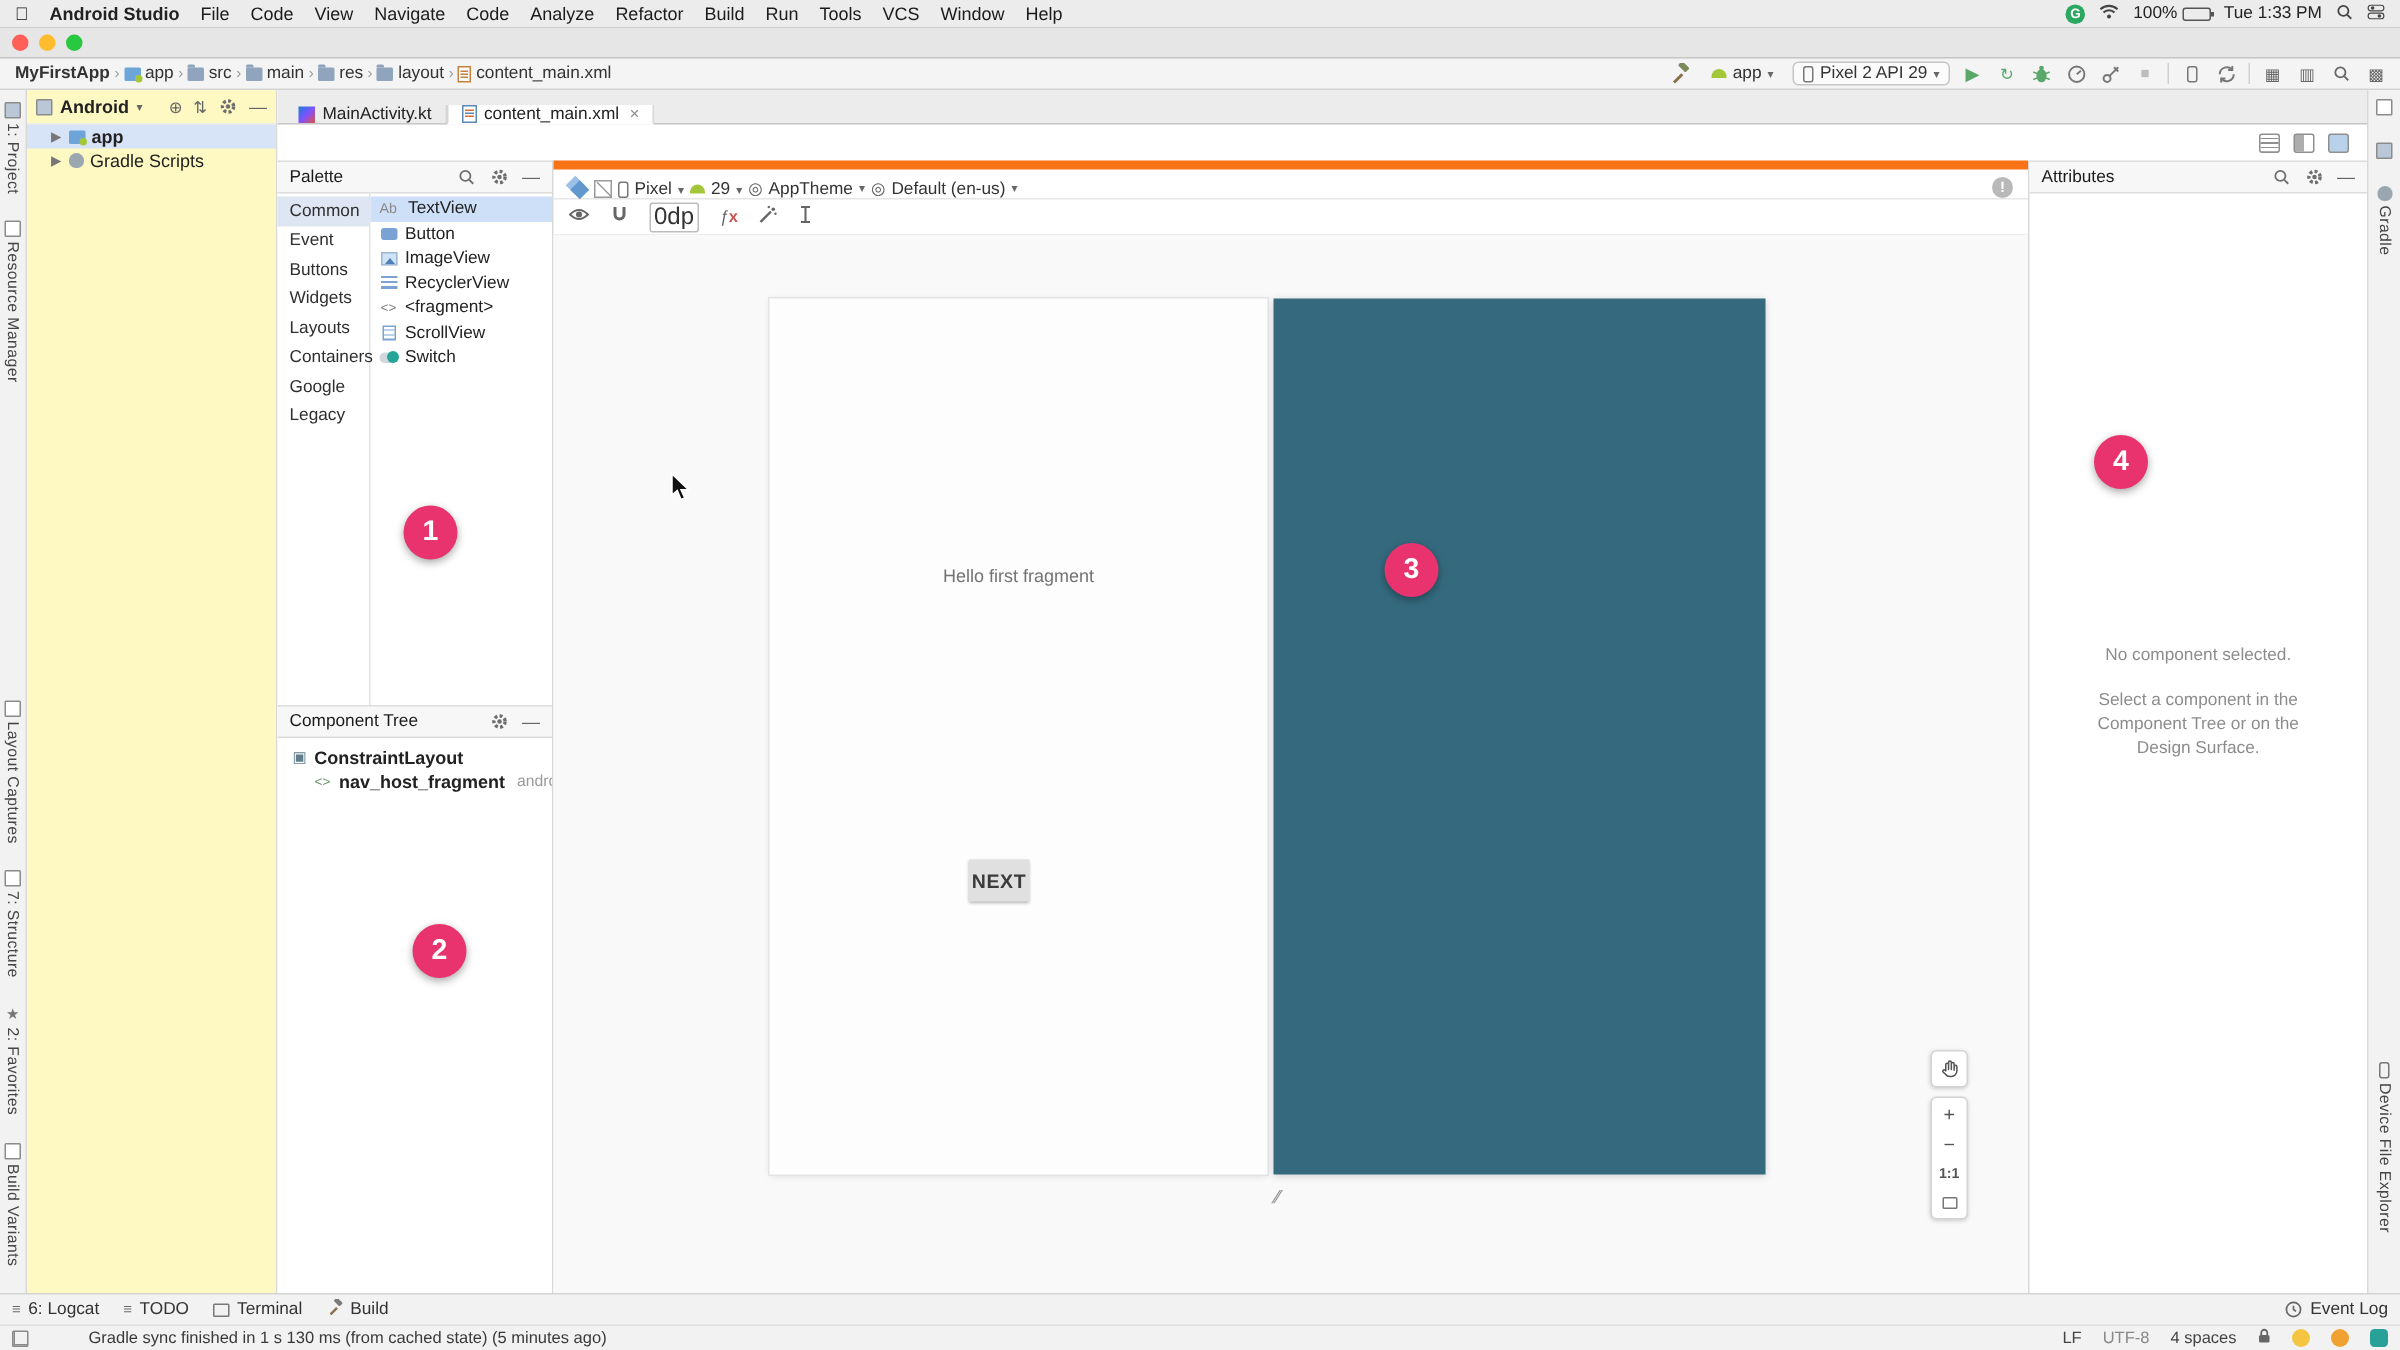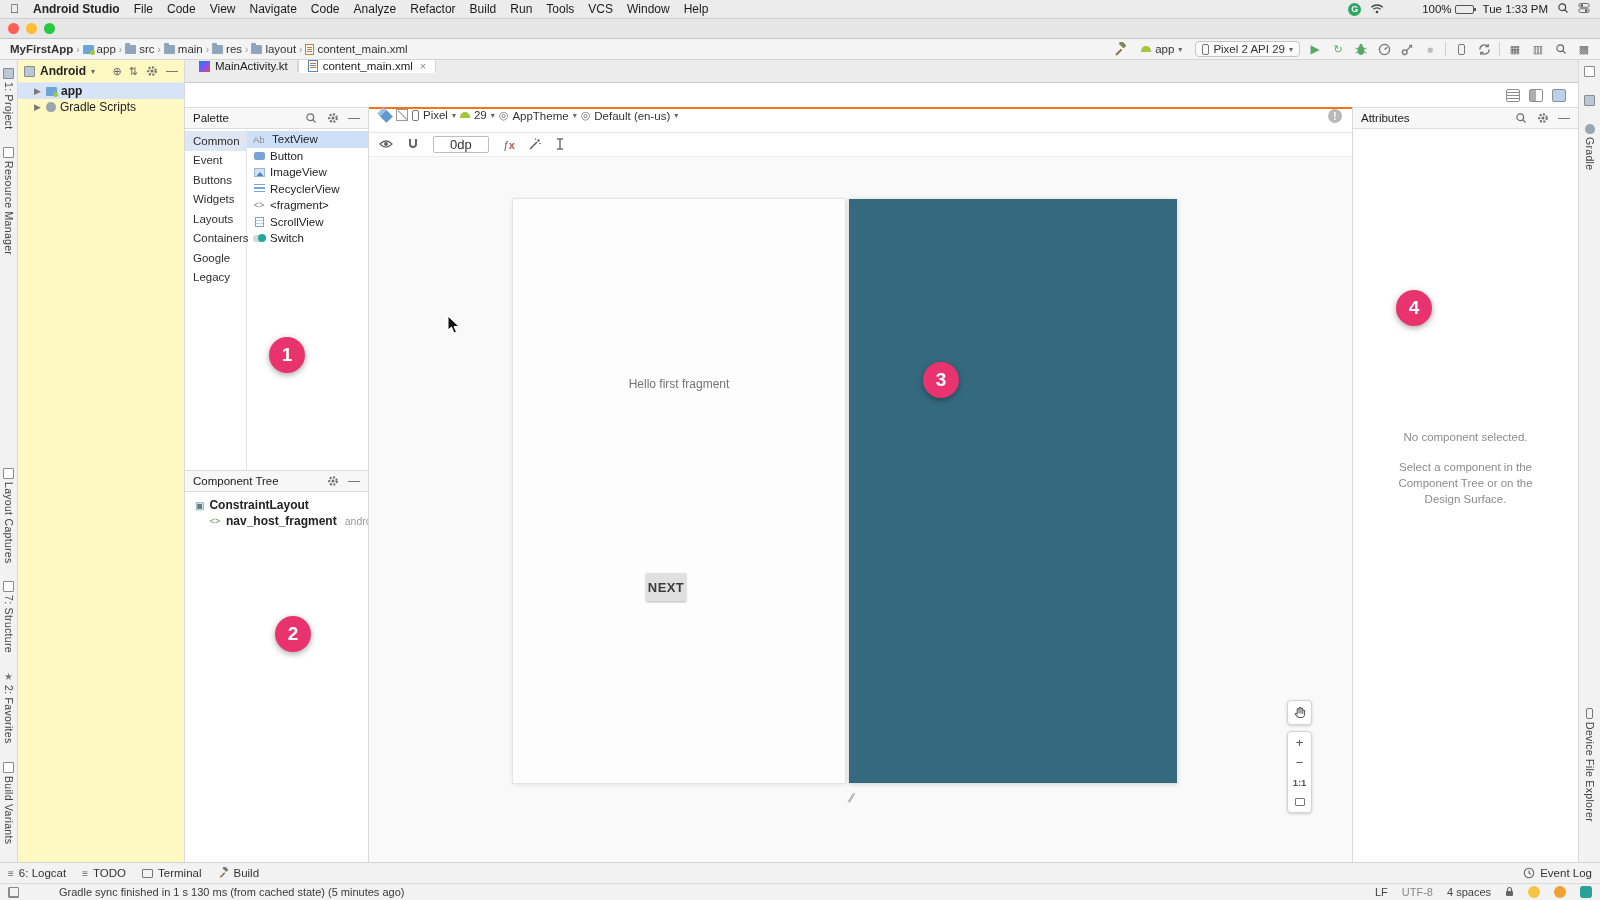--- a/index.html
+++ b/index.html
@@ -8,21 +8,21 @@
   #screen{position:relative;width:1600px;height:900px;display:flex;flex-direction:column;background:#fff;}
 
   
   .menubar{height:19px;background:#ececec;border-bottom:1px solid #cfcfcf;display:flex;align-items:center;padding:0 10px;font-size:12px;gap:14px;}
   .menubar .apple{font-size:12px;color:#111;}
   .menubar .appname{font-weight:bold;}
   .menubar .mitem{color:#1b1b1b;}
   .menubar .sp{flex:1;}
   .menubar .right{display:flex;align-items:center;gap:9px;font-size:11.5px;}
   .gicon{width:13px;height:13px;border-radius:50%;background:#2aa760;color:#fff;font-size:9px;font-weight:bold;display:flex;align-items:center;justify-content:center;}
-  .batt{display:flex;align-items:center;gap:3px;margin-left:29px;}
+  .batt{display:flex;align-items:center;gap:3px;}
   .batt-shell{width:19px;height:9px;border:1px solid #555;border-radius:2px;padding:1px;position:relative;}
   .batt-fill{height:100%;width:100%;background:#444;}
   .batt-nub{position:absolute;right:-3px;top:2px;width:2px;height:3px;background:#555;}
 
   
   .titlebar{height:20px;background:#e6e6e6;border-bottom:1px solid #c6c6c6;display:flex;align-items:center;padding:0 8px;position:relative;flex:none;}
   .tl{width:11px;height:11px;border-radius:50%;margin-right:7px;flex:none;}
   .tl.red{background:#ff5f57;}.tl.yel{background:#febc2e;}.tl.grn{background:#28c840;}
   .title-text{position:absolute;left:60px;right:60px;text-align:center;font-size:11.5px;color:#4a4a4a;white-space:nowrap;overflow:hidden;}
 
@@ -60,21 +60,21 @@
   .ph-icons{margin-left:auto;display:flex;gap:7px;align-items:center;color:#666;font-size:11px;}
   .tree-row{height:16px;display:flex;align-items:center;gap:4px;padding-left:16px;white-space:nowrap;}
   .tree-row.selected{background:#d7e3f6;}
   .tw-arrow{color:#777;font-size:9px;width:8px;}
   .mod-ic{width:11px;height:9px;background:#6ea5d8;border-radius:1px;position:relative;display:inline-block;}
   .mod-ic:after{content:"";position:absolute;right:-1px;bottom:-1px;width:5px;height:5px;background:#a4c639;border-radius:50%;}
   .gradle-ic{width:10px;height:10px;background:#9aa7b0;border-radius:50% 50% 45% 45%;display:inline-block;}
 
   
   .workzone{flex:1;display:flex;flex-direction:column;min-width:0;background:#fff;}
-  .tabbar{height:23px;background:#ececec;border-bottom:1px solid #c9c9c9;display:flex;align-items:flex-start;padding-left:5px;}
+  .tabbar{height:23px;background:#ececec;border-bottom:1px solid #c9c9c9;display:flex;align-items:flex-end;padding-left:5px;}
   .tab{display:flex;align-items:center;gap:5px;padding:0 9px;font-size:11.5px;border-right:1px solid #d6d6d6;color:#222;}
   .tab.active{background:#fff;border-left:1px solid #d6d6d6;margin-bottom:-1px;border-bottom:1px solid #fff;}
   .kt-ic{width:11px;height:11px;background:linear-gradient(135deg,#1a7fd4,#7f52ff 50%,#e0513e);display:inline-block;}
   .xml-ic{width:10px;height:12px;background:#fff;border:1px solid #5b88b5;position:relative;display:inline-block;}
   .xml-ic:before{content:"";position:absolute;left:1px;top:2px;width:6px;height:1px;background:#d2703a;box-shadow:0 2px 0 #5b88b5,0 4px 0 #d2703a;}
   .tab-close{color:#888;font-size:11px;margin-left:2px;}
   .spacer-row{height:24px;display:flex;align-items:center;justify-content:flex-end;gap:9px;padding-right:12px;}
   .mode-ic{width:14px;height:13px;border:1px solid #8f8f8f;border-radius:2px;display:inline-block;}
   .mode-ic.lines{background:repeating-linear-gradient(#fff 0 2px,#8f8f8f 2px 3px);}
   .mode-ic.split{background:linear-gradient(90deg,#adadad 0 50%,#fff 50%);}
@@ -105,31 +105,31 @@
   .scroll-ci{width:9px;height:10px;border:1px solid #7aa3d4;background:repeating-linear-gradient(#fff 0 1.5px,#bcd2ea 1.5px 3px);}
   .switch-ci{width:12px;height:7px;background:#cfd8dc;border-radius:4px;position:relative;}
   .switch-ci:before{content:"";position:absolute;right:-1px;top:-1px;width:8px;height:8px;background:#26a69a;border-radius:50%;}
   .ct-rows{padding-top:5px;font-size:12px;overflow:hidden;}
   .ct-row{height:16px;display:flex;align-items:center;gap:5px;padding-left:10px;white-space:nowrap;}
   .ct-root-ic{color:#607d8b;font-size:10px;}
   .ct-suffix{color:#9a9a9a;font-size:10.5px;margin-left:3px;}
 
   
   .design-col{flex:1;display:flex;flex-direction:column;min-width:0;}
-  .design-bar1{height:26px;display:flex;align-items:flex-start;gap:4px;padding:0 10px;border-top:2px solid #f97316;border-bottom:1px solid #e6e6e6;font-size:11.5px;color:#333;flex:none;}
+  .design-bar1{height:26px;display:flex;align-items:flex-end;gap:4px;padding:0 10px;border-top:6px solid #f97316;border-bottom:1px solid #e6e6e6;font-size:11.5px;color:#333;flex:none;}
   .design-bar2{height:24px;display:flex;align-items:center;gap:14px;padding:0 10px;border-bottom:1px solid #eee;font-size:11px;color:#555;flex:none;}
   .dd{display:flex;align-items:center;gap:4px;white-space:nowrap;}
   .globe-ic{color:#666;font-size:11px;}
   .layers-ic{width:13px;height:13px;position:relative;display:inline-block;}
   .layers-ic:before{content:"";position:absolute;left:0;top:0;width:9px;height:9px;background:#9cc0e7;transform:rotate(45deg);}
   .layers-ic:after{content:"";position:absolute;left:3px;top:3px;width:9px;height:9px;background:#6198ce;transform:rotate(45deg);}
   .bp-off-ic{width:12px;height:12px;border:1px solid #9a9a9a;position:relative;display:inline-block;}
   .bp-off-ic:before{content:"";position:absolute;left:-1px;top:5px;width:14px;height:1px;background:#9a9a9a;transform:rotate(45deg);}
   .warn-ind{margin-left:auto;width:14px;height:14px;border-radius:50%;background:#b9b9b9;color:#fff;font-size:10px;font-weight:bold;display:flex;align-items:center;justify-content:center;}
-  .mg-chip{border:1px solid #bdbdbd;border-radius:2px;padding:0 16px;font-size:13px;color:#333;background:#fff;}
+  .mg-chip{border:1px solid #bdbdbd;border-radius:2px;padding:0 2px;font-size:16px;color:#333;background:#fff;}
   .fx{font-style:italic;color:#666;}
   .fx .x{color:#c75450;font-style:normal;font-weight:bold;}
 
   
   .canvas{flex:1;position:relative;background:#f9f9f9;overflow:hidden;min-height:0;}
   .preview-design{position:absolute;left:144px;top:42px;width:332px;height:584px;background:#fdfdfd;box-shadow:0 0 0 1px #e4e4e4,0 1px 5px rgba(0,0,0,.12);}
   .preview-blueprint{position:absolute;left:480px;top:42px;width:328px;height:584px;background:#356a7e;box-shadow:0 1px 5px rgba(0,0,0,.18);}
   .hello{position:absolute;left:0;right:0;top:178px;text-align:center;font-size:12px;color:#737373;}
   .next-btn{position:absolute;left:133px;top:374px;width:40px;height:28px;background:#e0e0e0;border:none;box-shadow:0 1px 2px rgba(0,0,0,.3);font-size:13px;font-weight:bold;color:#3b3b3b;letter-spacing:.4px;font-family:"Liberation Sans",sans-serif;}
   .resize-handle{position:absolute;left:480px;top:634px;color:#9a9a9a;font-size:12px;transform:skewX(-20deg);letter-spacing:-2px;}

